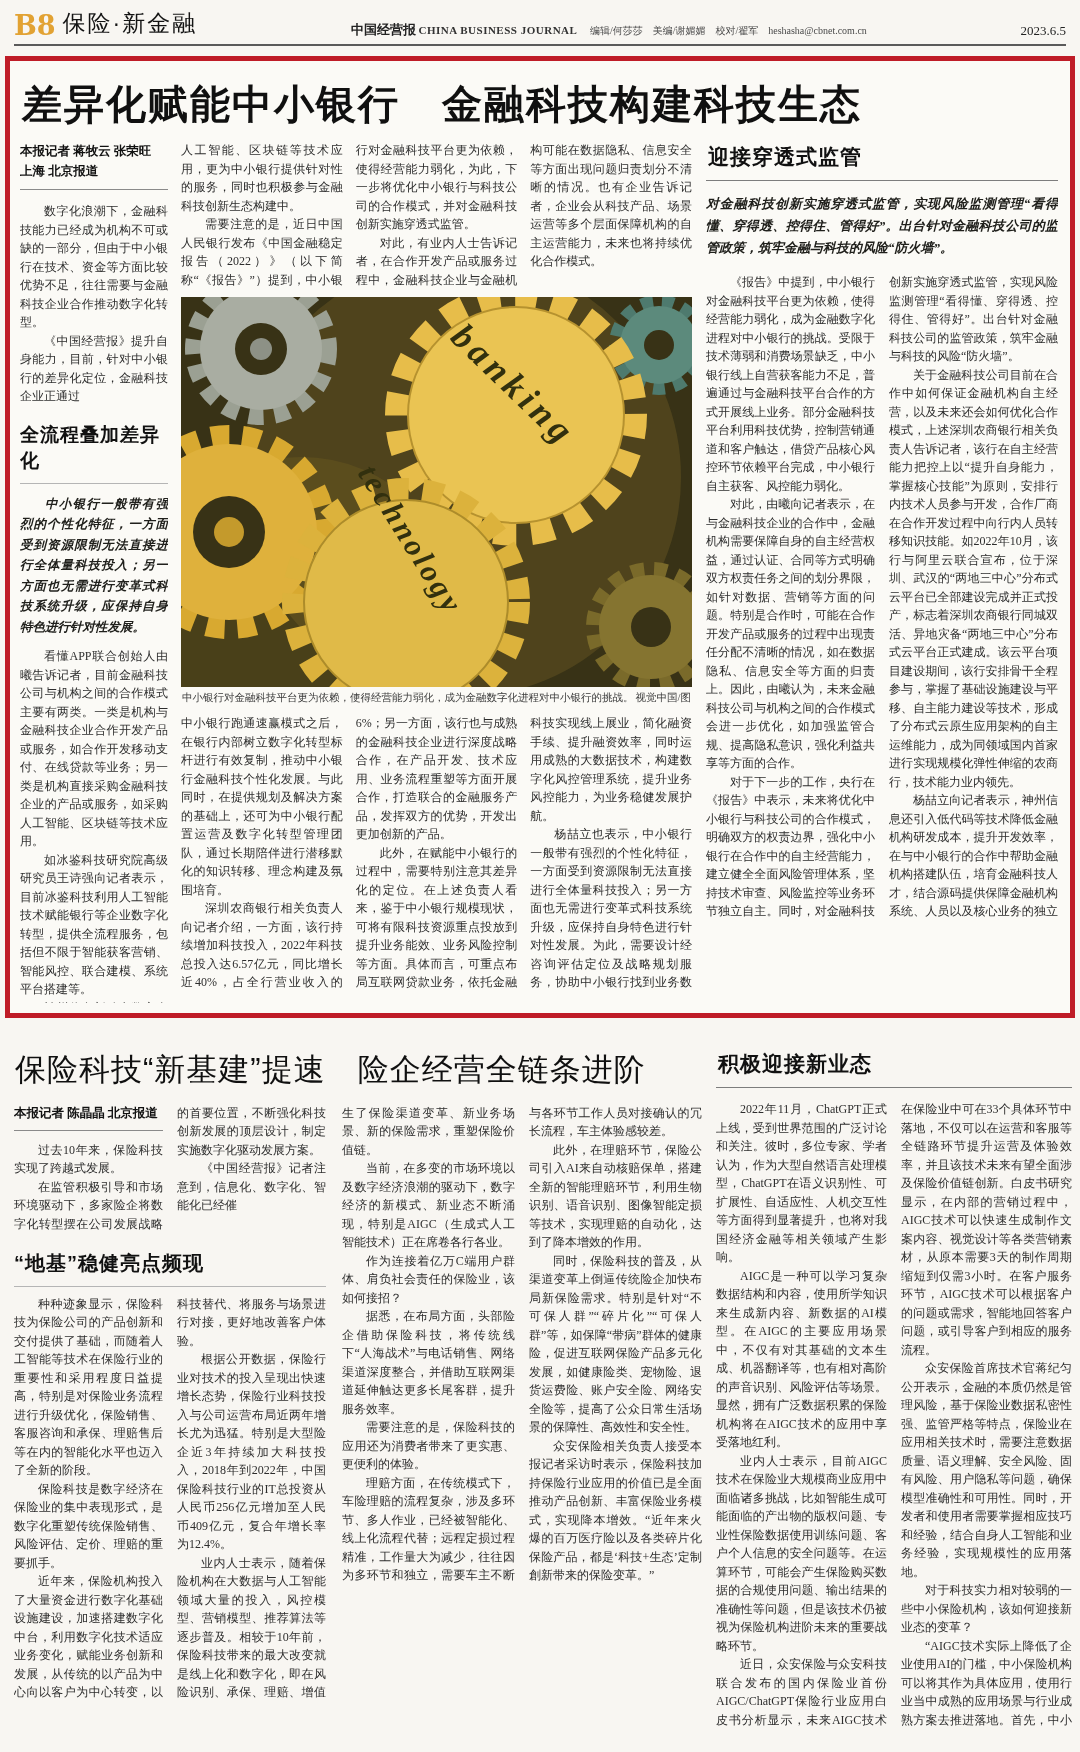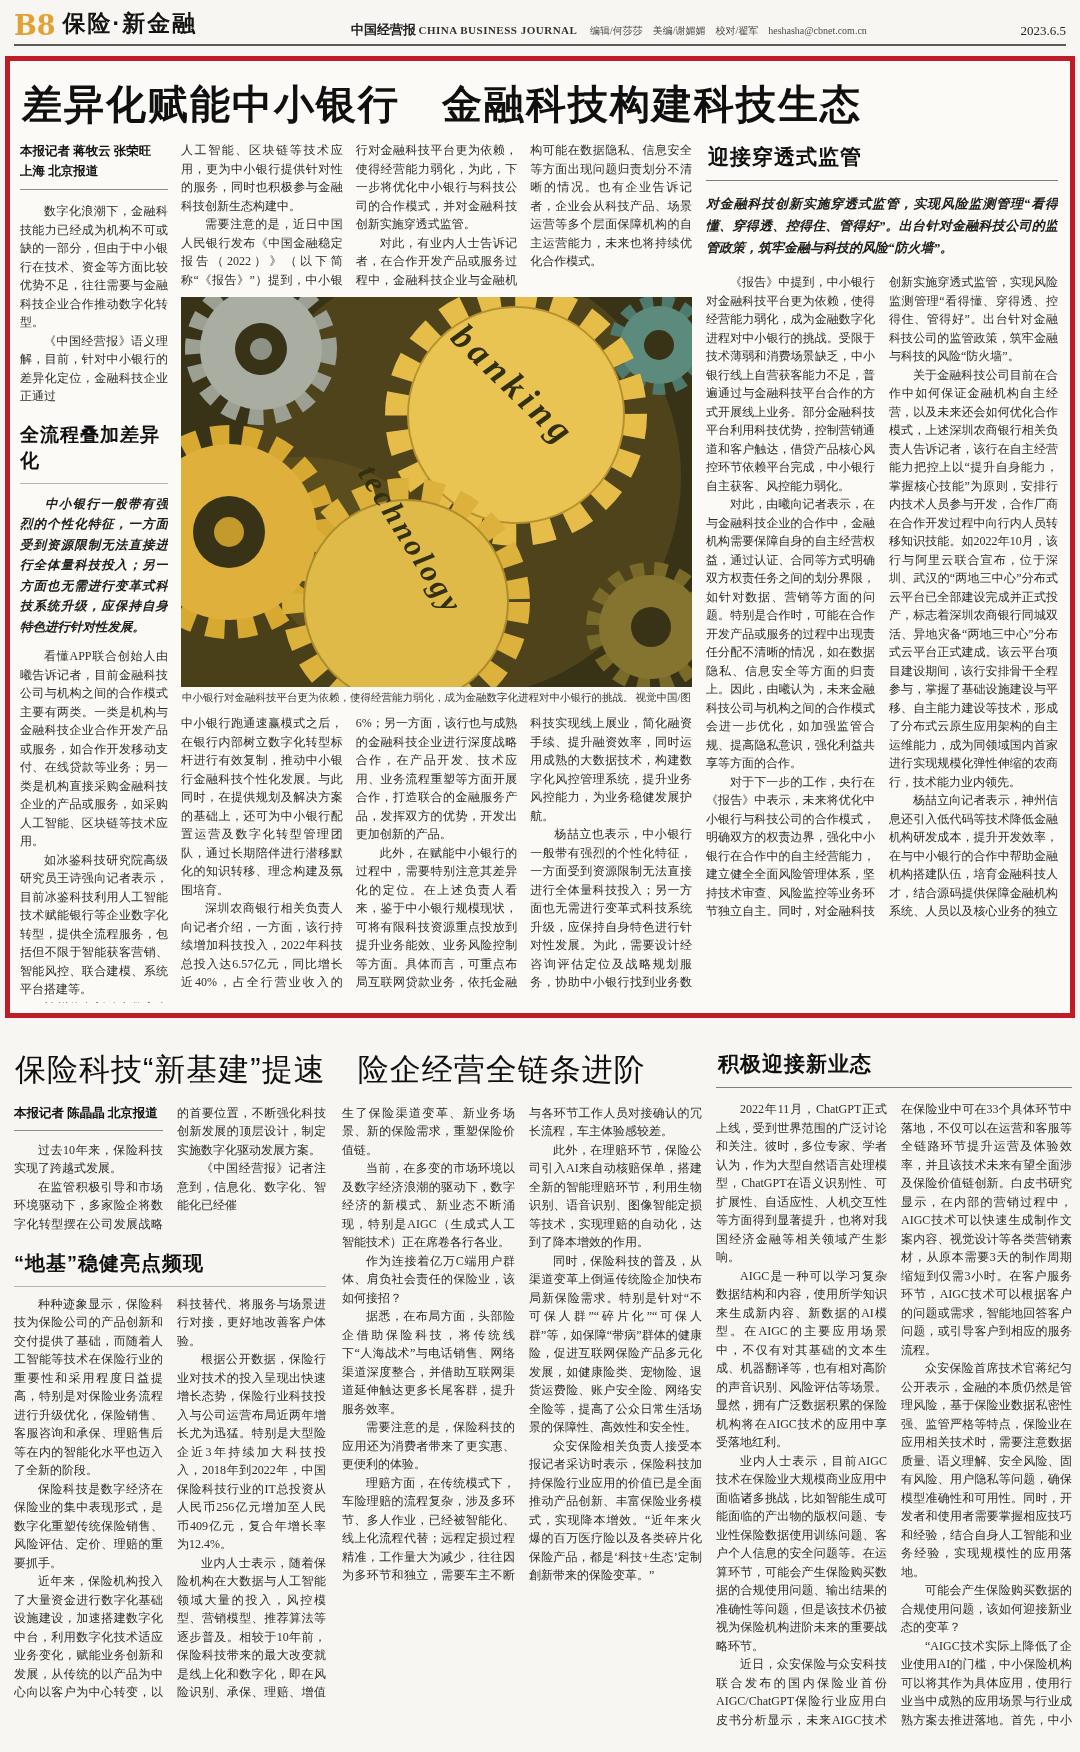--- a/index.html
+++ b/index.html
@@ -12,21 +12,21 @@
     color:#2b2b2b;
   }
   
   .masthead{
     position:absolute;left:14px;top:6px;width:1052px;height:40px;
     border-bottom:2px solid #5a5a5a;
     display:flex;align-items:flex-end;padding-bottom:5px;box-sizing:border-box;
   }
   .mh-left{display:flex;align-items:flex-end;gap:7px;white-space:nowrap;}
   .page-no{font-family:"DejaVu Serif", serif;font-weight:bold;font-size:27px;color:#e2a233;line-height:1;}
-  .section-name{font-size:23px;font-weight:bold;color:#141414;letter-spacing:2px;font-family:"Liberation Sans",sans-serif;}
+  .section-name{font-size:23px;font-weight:normal;color:#141414;letter-spacing:2px;font-family:"Liberation Sans",sans-serif;}
   .mh-center{flex:1;text-align:center;font-size:10px;color:#4a4a4a;white-space:nowrap;overflow:hidden;}
   .paper-cn{font-weight:bold;font-size:13px;color:#222;text-align:right;}
   .paper-en{font-weight:bold;font-size:11px;color:#333;margin-right:10px;letter-spacing:.5px;}
   .mh-date{font-size:13px;color:#222;white-space:nowrap;}
   
   .lead-box{
     position:absolute;left:5px;top:56px;width:1070px;height:962px;
     border:5px solid #bf1c27;background:#fbfaf6;
     padding:16px 10px;box-sizing:border-box;overflow:hidden;
   }
@@ -124,21 +124,21 @@
   <div class="lead-headline">差异化赋能中小银行　金融科技构建科技生态</div>
   <div class="lead-cols">
 
     <div class="col1">
       <div class="byline">
         <div>本报记者 蒋牧云 张荣旺</div>
         <div>上海 北京报道</div>
       </div>
       <div>
           <p class="para">数字化浪潮下，金融科技能力已经成为机构不可或缺的一部分，但由于中小银行在技术、资金等方面比较优势不足，往往需要与金融科技企业合作推动数字化转型。</p>
-          <p class="para">《中国经营报》语义理解，目前，针对中小银行的差异化定位，金融科技企业正通过</p>
+          <p class="para">《中国经营报》提升自身能力，目前，针对中小银行的差异化定位，金融科技企业正通过</p>
         </div>
       <div class="subhead">全流程叠加差异化</div>
       <div class="kai">中小银行一般带有强烈的个性化特征，一方面受到资源限制无法直接进行全体量科技投入；另一方面也无需进行变革式科技系统升级，应保持自身特色进行针对性发展。</div>
       <div>
           <p class="para">看懂APP联合创始人由曦告诉记者，目前金融科技公司与机构之间的合作模式主要有两类。一类是机构与金融科技企业合作开发产品或服务，如合作开发移动支付、在线贷款等业务；另一类是机构直接采购金融科技企业的产品或服务，如采购人工智能、区块链等技术应用。</p>
           <p class="para">如冰鉴科技研究院高级研究员王诗强向记者表示，目前冰鉴科技利用人工智能技术赋能银行等企业数字化转型，提供全流程服务，包括但不限于智能获客营销、智能风控、联合建模、系统平台搭建等。</p>
           <p class="para">神州信息新动力数字金融研究院资深分析师杨喆立告诉记者，以神州信息为例，作为金融科技企业，公司在与中小银行合作的过程中通过全面分析、个性化设计、速赢模式引入、长期运营陪伴等模式，为中小银行提供定制化、针对性的科技服务。</p>
         </div>
     </div>
 
@@ -262,16 +262,16 @@
 </div>
 
 <div class="newbiz">
   <div class="nb-title">积极迎接新业态</div>
   <div class="nb-body">
       <p class="para">2022年11月，ChatGPT正式上线，受到世界范围的广泛讨论和关注。彼时，多位专家、学者认为，作为大型自然语言处理模型，ChatGPT在语义识别性、可扩展性、自适应性、人机交互性等方面得到显著提升，也将对我国经济金融等相关领域产生影响。</p>
       <p class="para">AIGC是一种可以学习复杂数据结构和内容，使用所学知识来生成新内容、新数据的AI模型。在AIGC的主要应用场景中，不仅有对其基础的文本生成、机器翻译等，也有相对高阶的声音识别、风险评估等场景。显然，拥有广泛数据积累的保险机构将在AIGC技术的应用中享受落地红利。</p>
       <p class="para">业内人士表示，目前AIGC技术在保险业大规模商业应用中面临诸多挑战，比如智能生成可能面临的产出物的版权问题、专业性保险数据使用训练问题、客户个人信息的安全问题等。在运算环节，可能会产生保险购买数据的合规使用问题、输出结果的准确性等问题，但是该技术仍被视为保险机构进阶未来的重要战略环节。</p>
       <p class="para">近日，众安保险与众安科技联合发布的国内保险业首份AIGC/ChatGPT保险行业应用白皮书分析显示，未来AIGC技术在保险业中可在33个具体环节中落地，不仅可以在运营和客服等全链路环节提升运营及体验效率，并且该技术未来有望全面涉及保险价值链创新。白皮书研究显示，在内部的营销过程中，AIGC技术可以快速生成制作文案内容、视觉设计等各类营销素材，从原本需要3天的制作周期缩短到仅需3小时。在客户服务环节，AIGC技术可以根据客户的问题或需求，智能地回答客户问题，或引导客户到相应的服务流程。</p>
       <p class="para">众安保险首席技术官蒋纪匀公开表示，金融的本质仍然是管理风险，基于保险业数据私密性强、监管严格等特点，保险业在应用相关技术时，需要注意数据质量、语义理解、安全风险、固有风险、用户隐私等问题，确保模型准确性和可用性。同时，开发者和使用者需要掌握相应技巧和经验，结合自身人工智能和业务经验，实现规模性的应用落地。</p>
-      <p class="para">可能会产生保险购买数据的合规使用问题，该如何迎接新业态的变革？</p>
+      <p class="para">对于科技实力相对较弱的一些中小保险机构，该如何迎接新业态的变革？</p>
       <p class="para">“AIGC技术实际上降低了企业使用AI的门槛，中小保险机构可以将其作为具体应用，使用行业当中成熟的应用场景与行业成熟方案去推进落地。首先，中小保险机构要部署关注数据驱动、营销明确需求解决的问题去应用技术，而不是过分迷恋技术本身，也不一定非要从‘0到1’去搭建通道引擎这样大的投入项目上，可以考虑使用市场上应用较成熟的工具和方案，这样可以避免投入人才、成本过高。”众安保险相关负责人表示。</p>
     </div>
 </div>
 
 </body></html>

